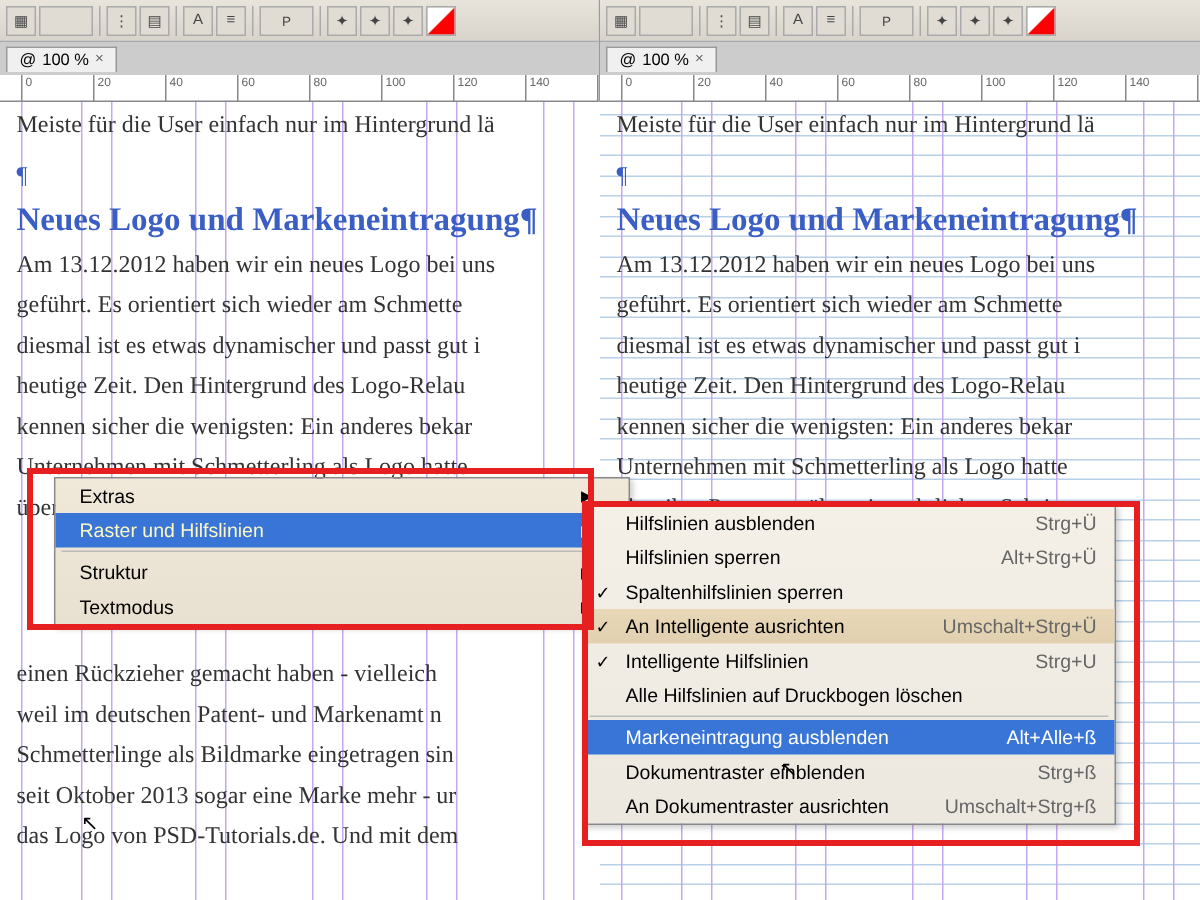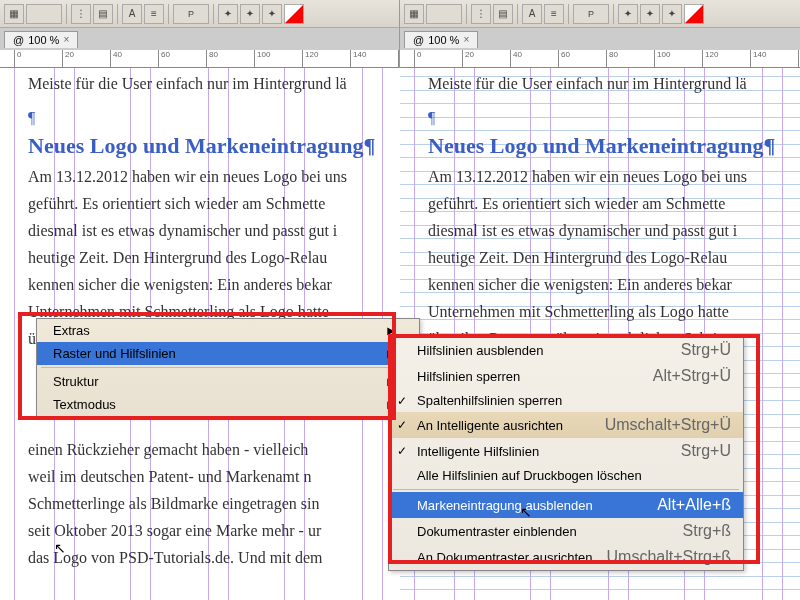--- a/index.html
+++ b/index.html
@@ -12,38 +12,38 @@
 .tb-sep{width:1px;height:20px;background:#aaa;margin:0 2px}
 .tb-wide{width:36px;font-size:9px;text-align:center}
 .tab-bar{height:22px;background:#ccc;display:flex;align-items:center;padding-left:4px}
 .tab{background:#f0f0f0;border:1px solid #999;border-bottom:none;padding:2px 8px;font-size:11px;display:flex;align-items:center;gap:4px}
 .tab-close{font-size:10px;color:#666}
 .ruler{height:18px;background:#fff;border-bottom:1px solid #888;position:relative;font-size:8px;color:#666}
 .ruler .tick{position:absolute;top:0;height:18px;border-left:1px solid #888;padding-left:2px}
 .doc{position:relative;width:400px;height:532px;background:#fff;overflow:hidden}
 .col-guide{position:absolute;top:0;bottom:0;width:1px;background:#c4a8f0}
 .baseline{position:absolute;left:0;right:0;height:1px;background:#b8d0e8}
-.doc-text{position:absolute;left:28px;right:0;font-size:16px;line-height:27px;color:#333;font-family:Georgia,serif}
+.doc-text{position:absolute;left:11px;right:0;font-size:16px;line-height:27px;color:#333;font-family:Georgia,serif}
 .para-mark{color:#3a5ec4;font-size:16px}
 .heading{color:#3a5ec4;font-weight:bold;font-size:22px}
 .red-box{position:absolute;border:4px solid #e62020;background:transparent;pointer-events:none}
 .red-box.b1{left:18px;top:312px;width:378px;height:108px}
 .red-box.b2{left:388px;top:334px;width:372px;height:230px}
 .menu{position:absolute;background:linear-gradient(#f0e8d8,#e8e0d0);border:1px solid #888;box-shadow:2px 2px 4px rgba(0,0,0,.2);font-size:13px;min-width:200px}
 .menu.m1{left:36px;top:318px;width:384px}
 .menu-item{padding:4px 24px 4px 16px;display:flex;justify-content:space-between;align-items:center;cursor:default;position:relative}
-.menu-item.hover{background:#3875d7;color:#000000}
+.menu-item.hover{background:#3875d7;color:#fef9c3}
 .menu-item .arrow{font-size:10px}
 .menu-sep{height:1px;background:#bbb;margin:2px 4px}
 .submenu{position:absolute;left:388px;top:336px;width:356px;background:linear-gradient(#f4f0e8,#ece8e0);border:1px solid #888;box-shadow:2px 2px 4px rgba(0,0,0,.2);font-size:13px}
 .sub-item{padding:4px 12px 4px 28px;display:flex;justify-content:space-between;align-items:center;cursor:default;position:relative}
 .sub-item.hl{background:linear-gradient(#e8d8b8,#e0d0b0)}
 .sub-item.hover{background:#3875d7;color:#fff}
 .check{position:absolute;left:8px;font-size:12px}
-.shortcut{color:#666;font-size:16px}
+.shortcut{color:#666;font-size:13px}
 .sub-item.hover .shortcut{color:#fff}
 .cursor{position:absolute;font-size:14px;color:#000;pointer-events:none}
 </style>
 </head>
 <body>
 
 <div class="panel left">
   <div class="toolbar">
     <div class="tb-btn">▦</div>
     <div class="tb-btn tb-wide"></div>

